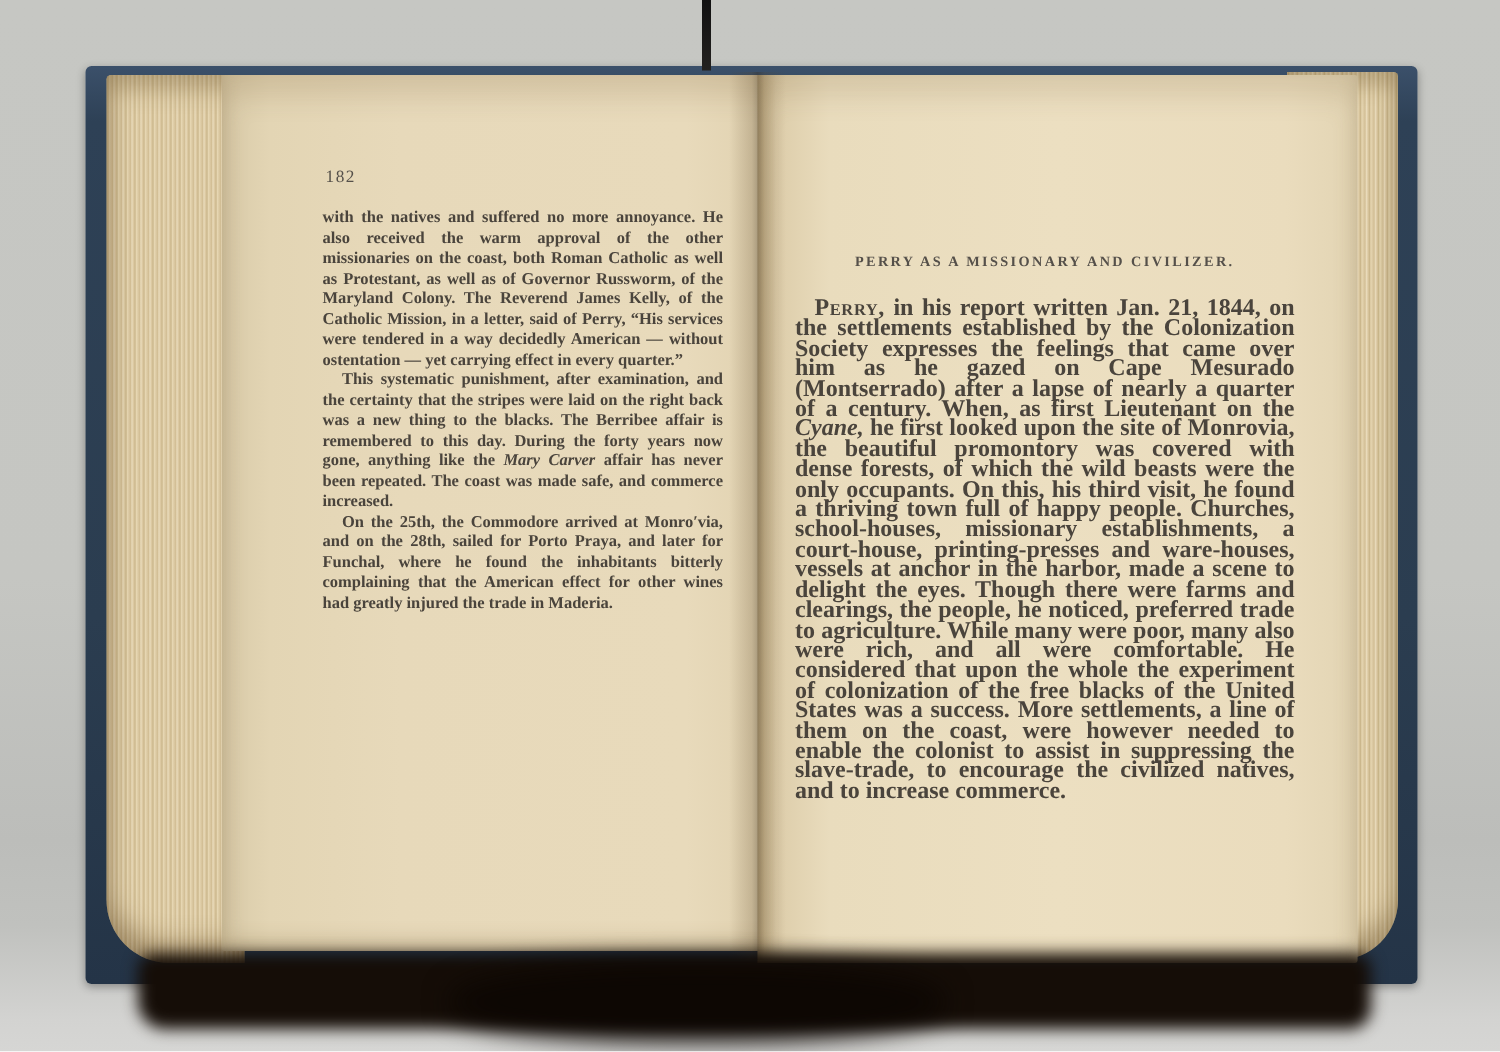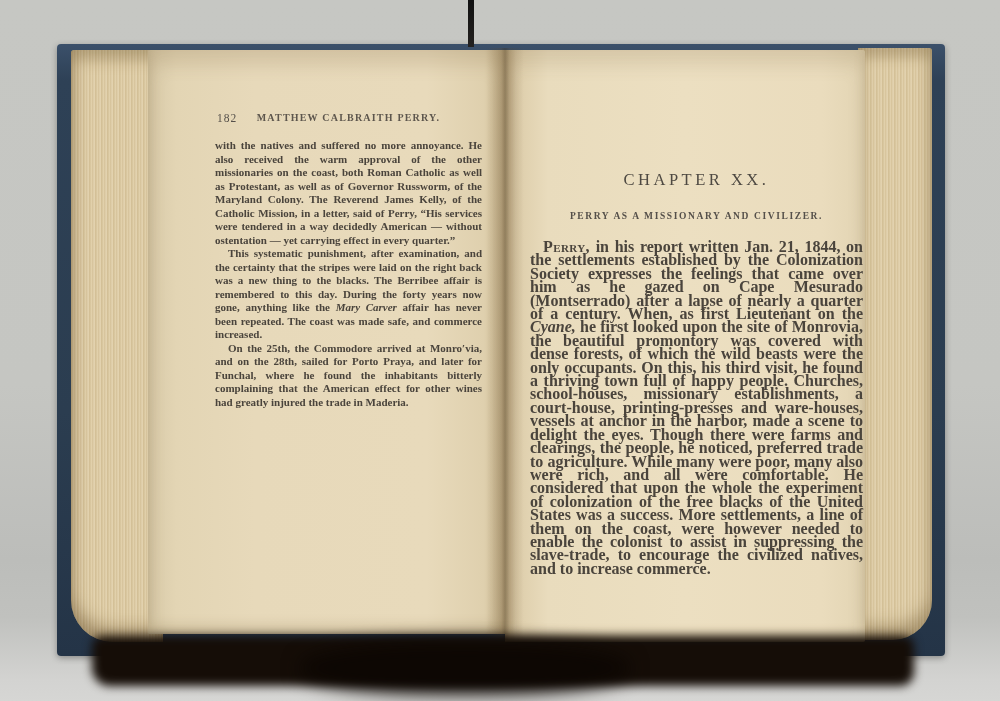--- a/index.html
+++ b/index.html
@@ -19,21 +19,21 @@
     background:repeating-linear-gradient(90deg,#dcc9a2 0px,#cbb78c 1px,#e6d6b2 2px,#d3bf96 4px,#e9dbbb 5px,#dcc9a2 6px);
   }
   .edges-left{
     left:71px;width:92px;border-radius:3px 0 0 42px;
     box-shadow:inset 0 10px 14px rgba(110,85,45,.35), inset 0 -14px 16px rgba(90,65,30,.4);
   }
   .edges-right{
     left:858px;width:74px;top:48px;border-radius:0 3px 40px 0;
     box-shadow:inset 0 10px 12px rgba(110,85,45,.3), inset 0 -14px 16px rgba(90,65,30,.38);
   }
-  .page{position:absolute;top:50px;}
+  .page{position:absolute;top:50px;padding-left:40px;}
   .page-left{
     left:148px;width:357px;height:584px;
     background:linear-gradient(90deg,#d8caa8 0%,#e3d5b4 8%,#e7d9ba 30%,#e8dabb 78%,#dfd0ae 94%,#cdba92 100%);
     border-radius:2px 0 0 2px;
     box-shadow:inset 0 14px 18px rgba(120,95,55,.18), inset 0 -8px 12px rgba(120,95,55,.22);
   }
   .page-right{
     left:505px;width:360px;height:592px;
     background:linear-gradient(90deg,#c9b68e 0%,#ddcdaa 3%,#e9dcbd 12%,#ecdfc1 50%,#eadcbd 88%,#e2d4b3 100%);
     border-radius:0 2px 2px 0;
@@ -85,33 +85,31 @@
 
   <div class="cover"></div>
 
   <div class="edges edges-left"></div>
   <div class="edges edges-right"></div>
 
   <div class="page page-left">
     <div class="text-col left-text">
       <div class="running-head">
         <span class="pageno">182</span>
-        <span class="rh-title">MATTHEW CALBRAITH PERRY.</span>
       </div>
       <div class="body">
           <p class="para"><span>with the natives and suffered no more annoyance. He also received the warm approval of the other missionaries on the coast, both Roman Catholic as well as Protestant, as well as of Governor Russworm, of the Maryland Colony. The Reverend James Kelly, of the Catholic Mission, in a letter, said of Perry, “His services were tendered in a way decidedly American — without ostentation — yet carrying effect in every quarter.”</span></p>
           <p class="para indent"><span>This systematic punishment, after examination, and the certainty that the stripes were laid on the right back was a new thing to the blacks. The Berribee affair is remembered to this day. During the forty years now gone, anything like the </span><span class="italic">Mary Carver</span><span> affair has never been repeated. The coast was made safe, and commerce increased.</span></p>
           <p class="para indent"><span>On the 25th, the Commodore arrived at Monro′via, and on the 28th, sailed for Porto Praya, and later for Funchal, where he found the inhabitants bitterly complaining that the American effect for other wines had greatly injured the trade in Maderia.</span></p>
         </div>
     </div>
   </div>
 
   <div class="page page-right">
     <div class="text-col right-text">
-      <div class="chapter-head">CHAPTER XX.</div>
       <div class="chapter-sub">PERRY AS A MISSIONARY AND CIVILIZER.</div>
       <div class="body body-right">
           <p class="para indent"><span class="smallcaps">Perry,</span><span> in his report written Jan. 21, 1844, on the settlements established by the Colonization Society expresses the feelings that came over him as he gazed on Cape Mesurado (Montserrado) after a lapse of nearly a quarter of a century. When, as first Lieutenant on the </span><span class="italic">Cyane,</span><span> he first looked upon the site of Monrovia, the beautiful promontory was covered with dense forests, of which the wild beasts were the only occupants. On this, his third visit, he found a thriving town full of happy people. Churches, school-houses, missionary establishments, a court-house, printing-presses and ware-houses, vessels at anchor in the harbor, made a scene to delight the eyes. Though there were farms and clearings, the people, he noticed, preferred trade to agriculture. While many were poor, many also were rich, and all were comfortable. He considered that upon the whole the experiment of colonization of the free blacks of the United States was a success. More settlements, a line of them on the coast, were however needed to enable the colonist to assist in suppressing the slave-trade, to encourage the civilized natives, and to increase commerce.</span></p>
         </div>
     </div>
   </div>
 
   <div class="gutter"></div>
 
   <div class="shadow-main"></div>

